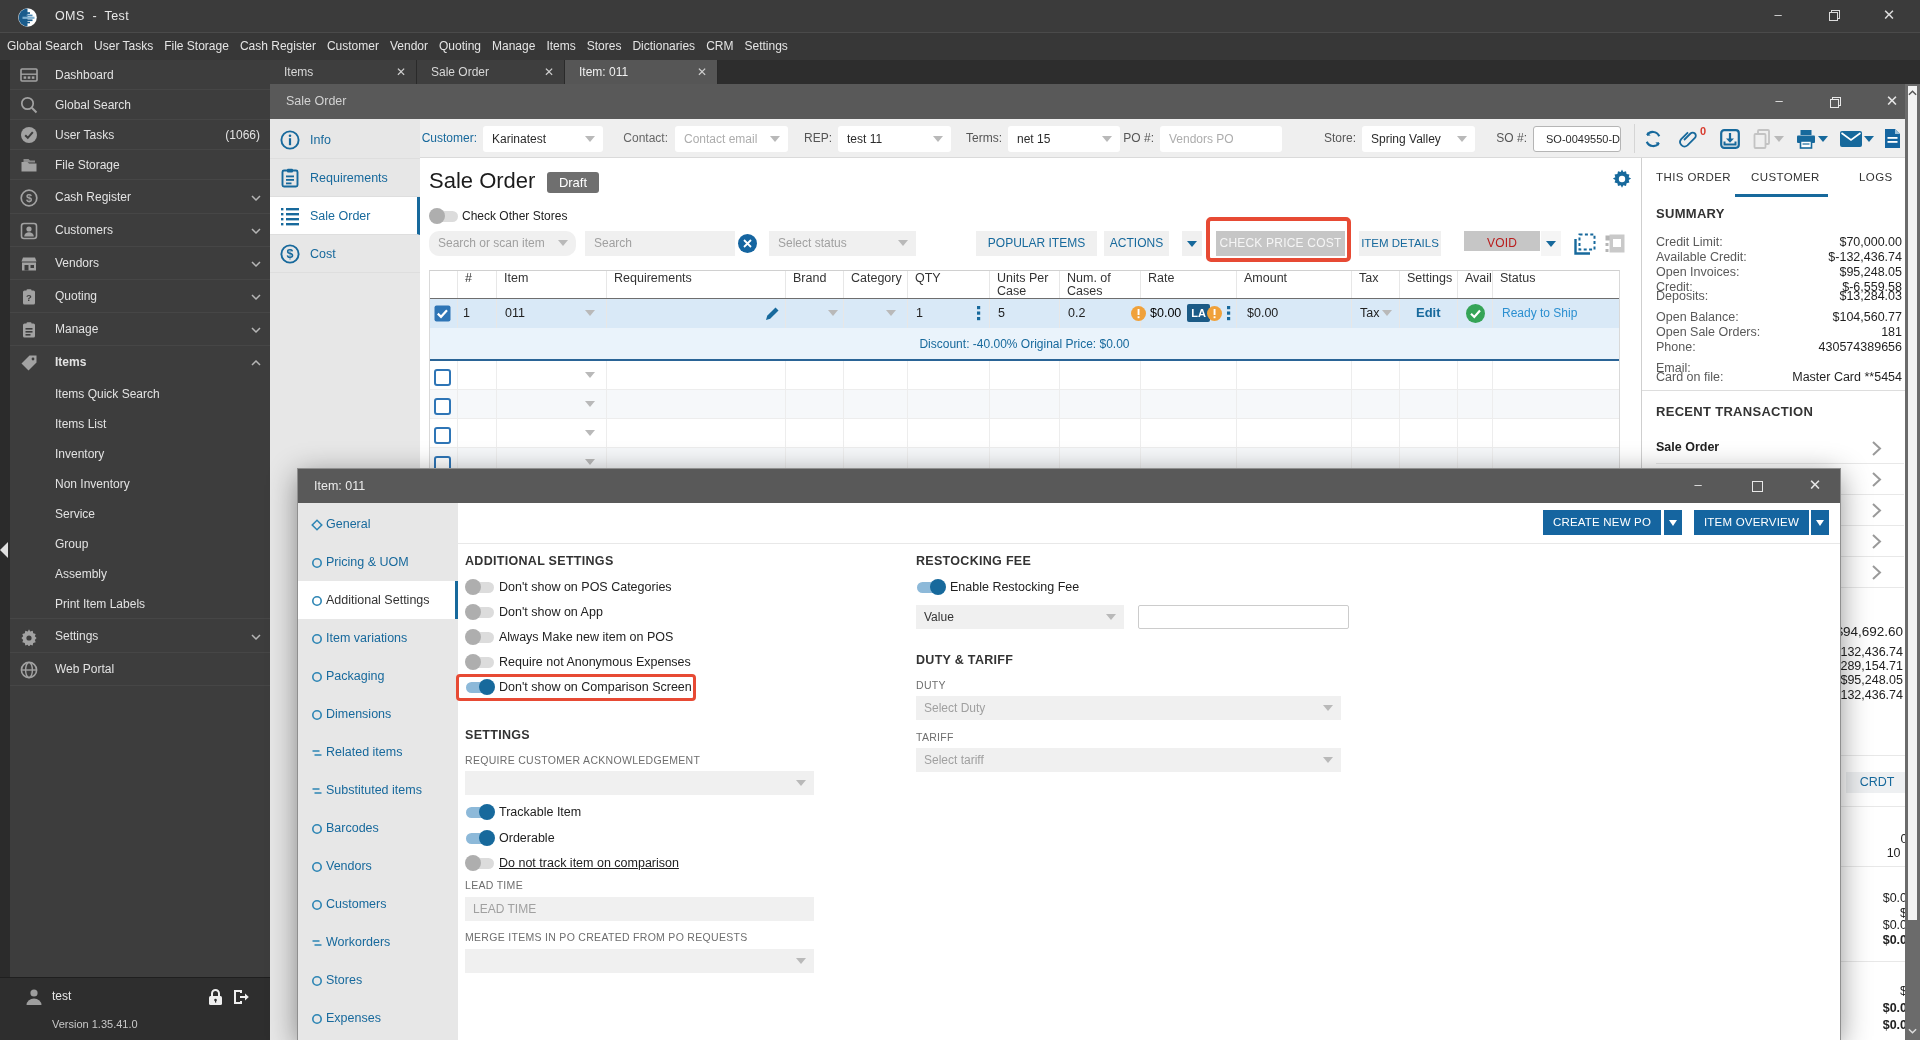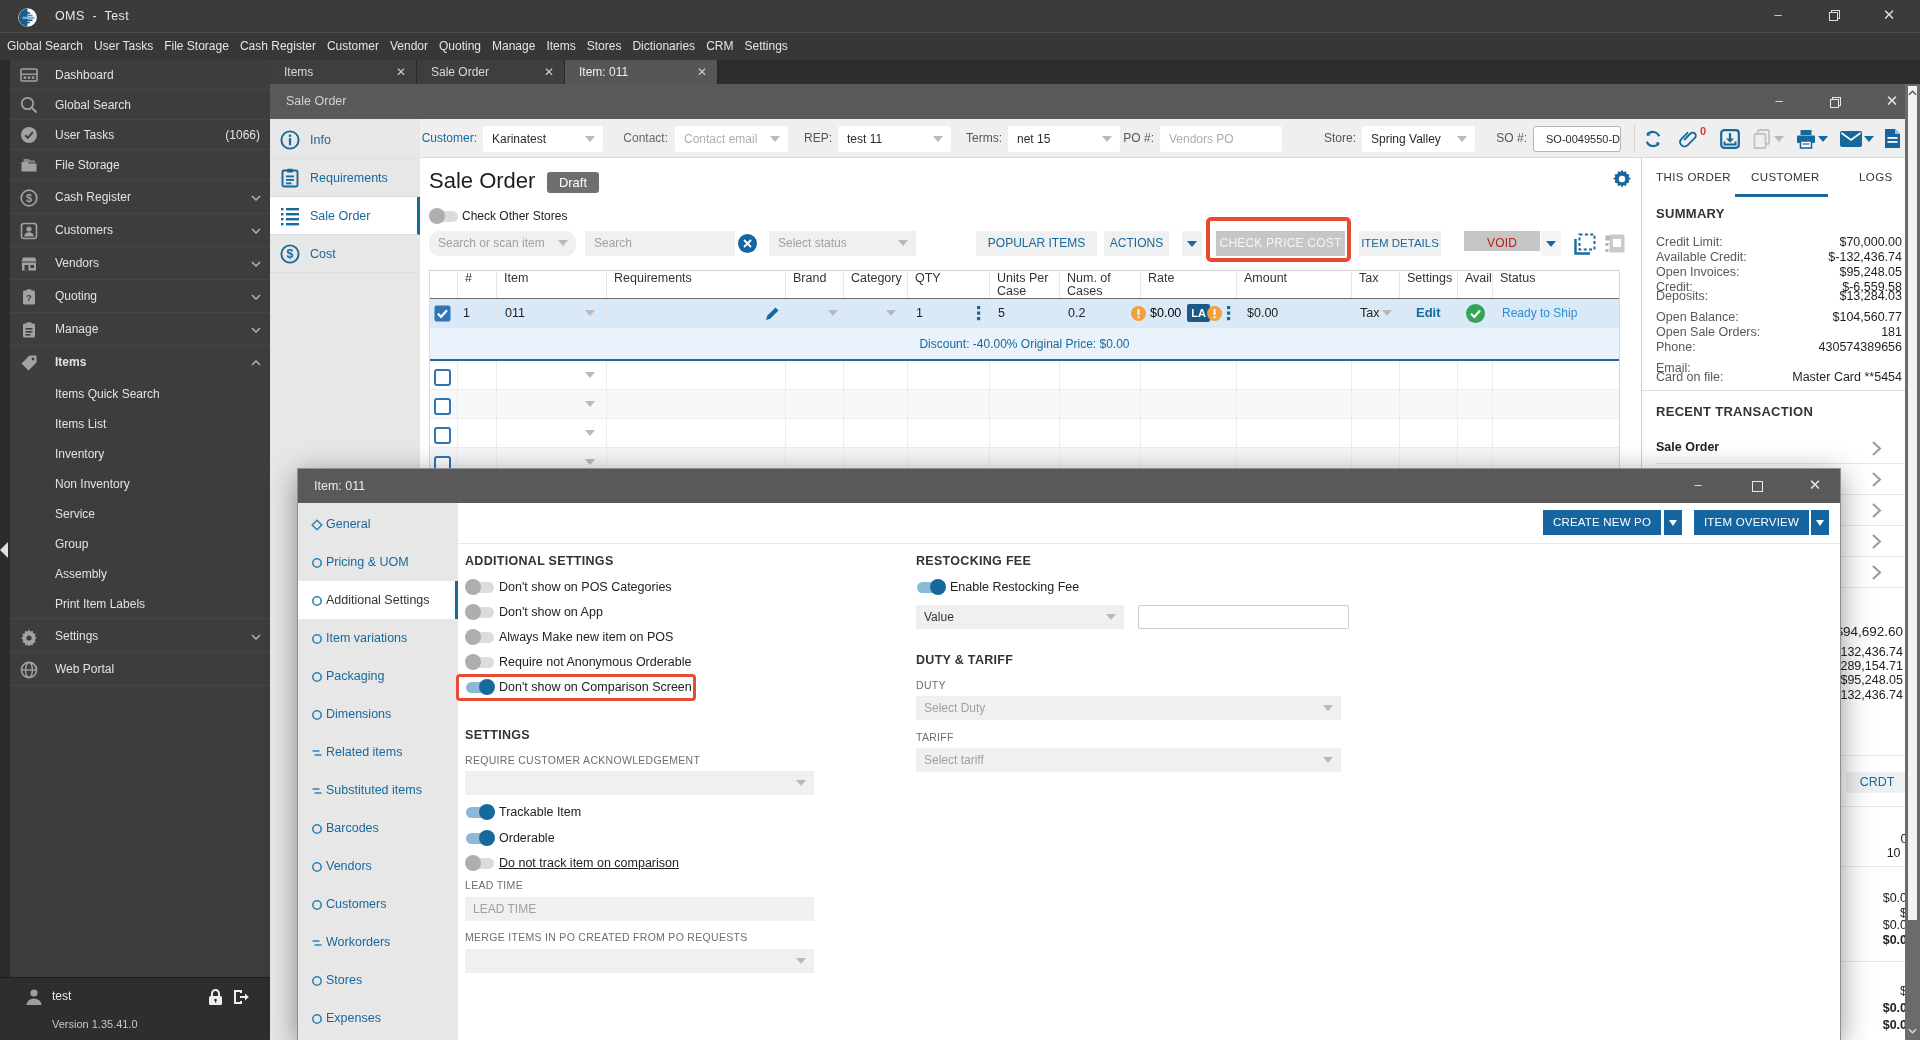--- a/index.html
+++ b/index.html
@@ -836,21 +836,21 @@
   <span class="mtl" style="left:201px;top:135px;">Don't show on App</span>
   <div class="toggle off" style="left:167px;top:161px;">
       <span class="track"></span>
       <span class="knob"></span>
     </div>
   <span class="mtl" style="left:201px;top:160px;">Always Make new item on POS</span>
   <div class="toggle off" style="left:167px;top:186px;">
       <span class="track"></span>
       <span class="knob"></span>
     </div>
-  <span class="mtl" style="left:201px;top:185px;">Require not Anonymous Orderable</span>
+  <span class="mtl" style="left:201px;top:185px;">Require not Anonymous Expenses</span>
   <div class="redbox" style="left:158px;top:205px;width:240px;height:27px;border-width:3px;border-radius:4px;"></div>
   <div class="toggle on" style="left:167px;top:211px;">
       <span class="track"></span>
       <span class="knob"></span>
     </div>
   <span class="mtl" style="left:201px;top:210px;">Don't show on Comparison Screen</span>
   <span class="seclbl" style="left:167px;top:259px;">SETTINGS</span>
   <span class="smalllbl" style="left:167px;top:285px;">REQUIRE CUSTOMER ACKNOWLEDGEMENT</span>
   <div class="gfield" style="left:167px;top:302px;width:349px;height:24px;line-height:24px;padding-left:8px;">
       <span class="fdd" style="top:9px;"></span>

